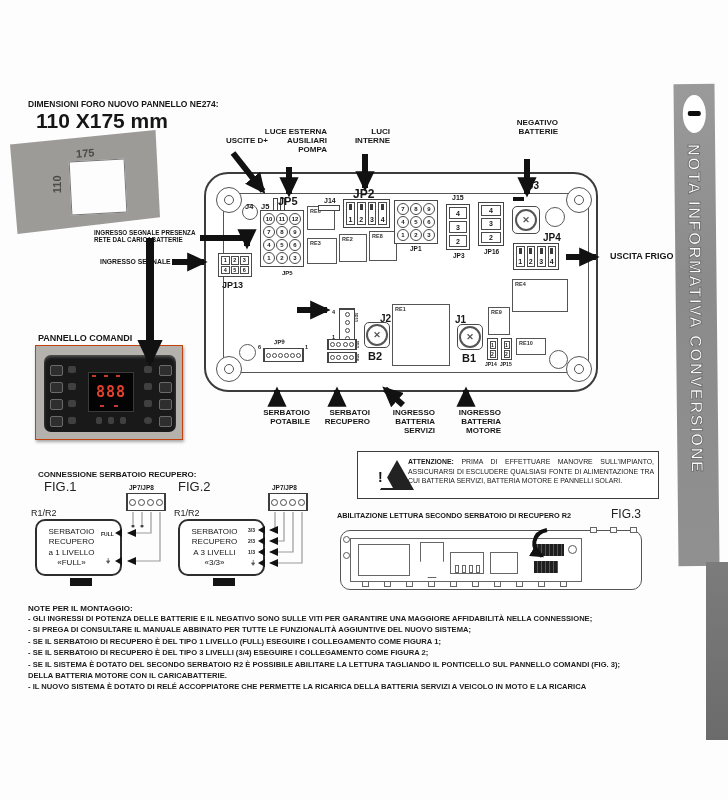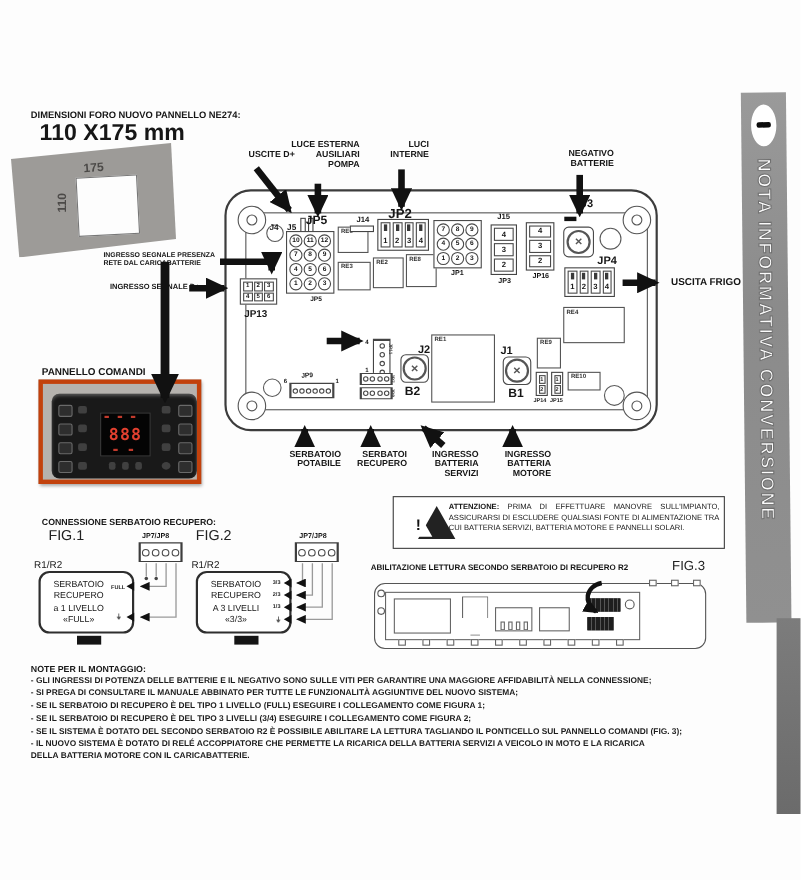--- a/index.html
+++ b/index.html
@@ -27,21 +27,21 @@
   .jpcell::before{content:"";width:3px;height:6px;background:#3a3a3a;}
   .vconn{position:absolute;display:flex;flex-direction:column;border:1.3px solid #444;background:#fff;padding:1px;box-sizing:border-box;}
   .vcell{flex:1;margin:1px;border:1px solid #4a4a4a;font-size:7px;font-weight:bold;display:flex;align-items:center;justify-content:center;box-sizing:border-box;}
   .vcell2{flex:1;margin:0.5px;border:1px solid #4a4a4a;font-size:5px;font-weight:bold;display:flex;align-items:center;justify-content:center;box-sizing:border-box;}
   .dotrow{position:absolute;display:flex;align-items:center;justify-content:space-around;border:1.3px solid #444;border-left-width:2.2px;border-right-width:2.2px;background:#fff;box-sizing:border-box;}
   .dotcol{position:absolute;display:flex;flex-direction:column;align-items:center;justify-content:space-around;border:1.3px solid #444;border-top-width:2px;border-bottom-width:2px;background:#fff;box-sizing:border-box;}
   .dotc{width:5px;height:5px;border:1px solid #4a4a4a;border-radius:50%;background:#fff;box-sizing:border-box;}
   .dotc7{width:7px;height:7px;border:1.1px solid #4a4a4a;border-radius:50%;background:#fff;box-sizing:border-box;}
   .rot{transform:rotate(90deg);transform-origin:left top;font-size:4.5px;font-weight:bold;color:#444;}
   
-  .cpanel-frame{background:#b5b2ae;border:4px solid #c2410c;box-shadow:1px 2px 3px rgba(0,0,0,.35);}
+  .cpanel-frame{background:#b5b2ae;border:1px solid #c2410c;box-shadow:1px 2px 3px rgba(0,0,0,.35);}
   .cpanel-bezel{position:absolute;background:#191919;border-radius:7px;box-shadow:inset 0 2px 3px rgba(255,255,255,.25);}
   .cp-disp{position:absolute;background:#040404;border:1px solid #3a3a3a;display:flex;align-items:center;justify-content:center;}
   .cp-disp .dval{font-family:"DejaVu Sans Mono",monospace;font-weight:bold;font-size:15px;color:#e2402f;letter-spacing:1px;}
   .cp-btn{position:absolute;width:11px;height:9px;background:#2e2e2e;border:1px solid #6a6a6a;border-radius:2px;}
   .cp-ico{position:absolute;width:8px;height:7px;background:#4a4a4a;opacity:.8;border-radius:2px;}
   .redtick{position:absolute;width:4px;height:2px;background:#c23a2c;}
   
   .warnbox{border:1.3px solid #3d3d3d;background:#fff;}
   .tri{position:absolute;width:0;height:0;border-left:17px solid transparent;border-right:17px solid transparent;border-bottom:30px solid #222;}
   .tri-in{position:absolute;width:0;height:0;border-left:13px solid transparent;border-right:13px solid transparent;border-bottom:23px solid #fff;left:-13px;top:5px;}
@@ -81,21 +81,21 @@
     <div class="t" style="left:66px;top:17px;font-size:11px;color:#4c4a48;transform:rotate(-4deg);">175</div>
     <div class="t" style="left:38px;top:48px;font-size:11px;color:#4c4a48;transform:rotate(-90deg);">110</div>
   </div>
 
   <div class="t" style="left:210px;top:136px;font-size:8px;margin-left:16px;">USCITE D+</div>
   <div class="t pre ctr" style="left:253px;top:127px;width:74px;font-size:8px;">LUCE ESTERNA
 AUSILIARI
 POMPA</div>
   <div class="t pre ctr" style="left:340px;top:127px;width:50px;font-size:8px;">LUCI
 INTERNE</div>
-  <div class="t pre ctr" style="left:502px;top:135px;width:56px;font-size:8px;">NEGATIVO
+  <div class="t pre ctr" style="left:502px;top:118px;width:56px;font-size:8px;">NEGATIVO
 BATTERIE</div>
   <div class="t pre" style="left:94px;top:229px;font-size:6.3px;">INGRESSO SEGNALE PRESENZA
 RETE DAL CARICABATTERIE</div>
   <div class="t" style="left:100px;top:258px;font-size:6.8px;">INGRESSO SEGNALE D+</div>
   <div class="t" style="left:235px;top:303px;font-size:9.5px;">CAVO SERIALE</div>
   <div class="t" style="left:610px;top:251px;font-size:9px;">USCITA FRIGO</div>
 
   <div class="abs board-outer" style="left:204px;top:172px;width:394px;height:220px;">
     <div class="abs board-inner" style="left:17px;top:19px;width:366px;height:180px;"></div>
 
@@ -414,22 +414,22 @@
     <div class="tooth" style="left:292px;top:3px;"></div>
   </div>
 
   <div class="t" style="left:28px;top:604px;font-size:8px;">NOTE PER IL MONTAGGIO:</div>
   <div class="abs" style="left:28px;top:613px;width:672px;">
       <div class="note-line">- GLI INGRESSI DI POTENZA DELLE BATTERIE E IL NEGATIVO SONO SULLE VITI PER GARANTIRE UNA MAGGIORE AFFIDABILITÀ NELLA CONNESSIONE;</div>
       <div class="note-line">- SI PREGA DI CONSULTARE IL MANUALE ABBINATO PER TUTTE LE FUNZIONALITÀ AGGIUNTIVE DEL NUOVO SISTEMA;</div>
       <div class="note-line">- SE IL SERBATOIO DI RECUPERO È DEL TIPO 1 LIVELLO (FULL) ESEGUIRE I COLLEGAMENTO COME FIGURA 1;</div>
       <div class="note-line">- SE IL SERBATOIO DI RECUPERO È DEL TIPO 3 LIVELLI (3/4) ESEGUIRE I COLLEGAMENTO COME FIGURA 2;</div>
       <div class="note-line">- SE IL SISTEMA È DOTATO DEL SECONDO SERBATOIO R2 È POSSIBILE ABILITARE LA LETTURA TAGLIANDO IL PONTICELLO SUL PANNELLO COMANDI (FIG. 3);</div>
+      <div class="note-line">  DELLA BATTERIA MOTORE CON IL CARICABATTERIE.</div>
       <div class="note-line">- IL NUOVO SISTEMA È DOTATO DI RELÉ ACCOPPIATORE CHE PERMETTE LA RICARICA DELLA BATTERIA SERVIZI A VEICOLO IN MOTO E LA RICARICA</div>
-      <div class="note-line">  DELLA BATTERIA MOTORE CON IL CARICABATTERIE.</div>
     </div>
 
   <div class="banner" style="left:676px;top:84px;width:41px;height:482px;">
     <div class="banner-oval" style="left:9px;top:11px;width:23px;height:38px;">
       <div class="banner-dash" style="left:5px;top:16px;width:13px;height:5px;"></div>
     </div>
     <div class="banner-text" style="left:10px;top:60px;height:415px;">NOTA INFORMATIVA CONVERSIONE</div>
   </div>
   <div class="abs" style="left:706px;top:562px;width:22px;height:178px;background:linear-gradient(180deg,#7c7c7c,#6b6b6b);"></div>
 

